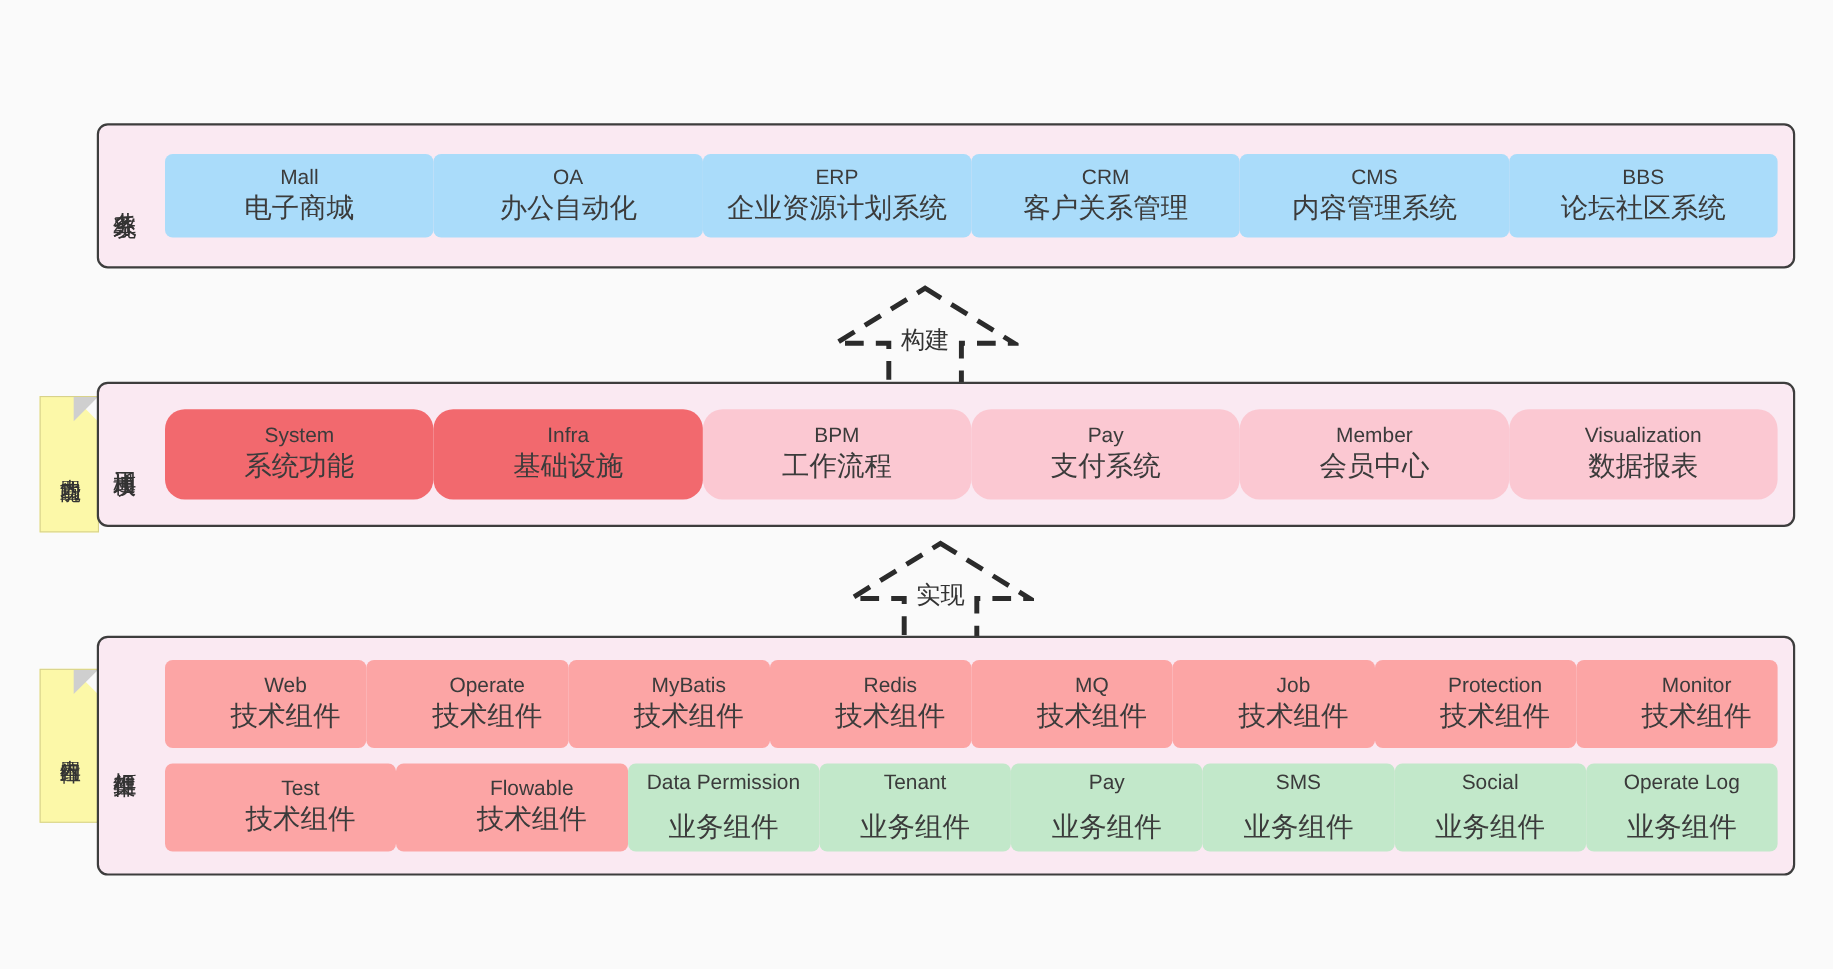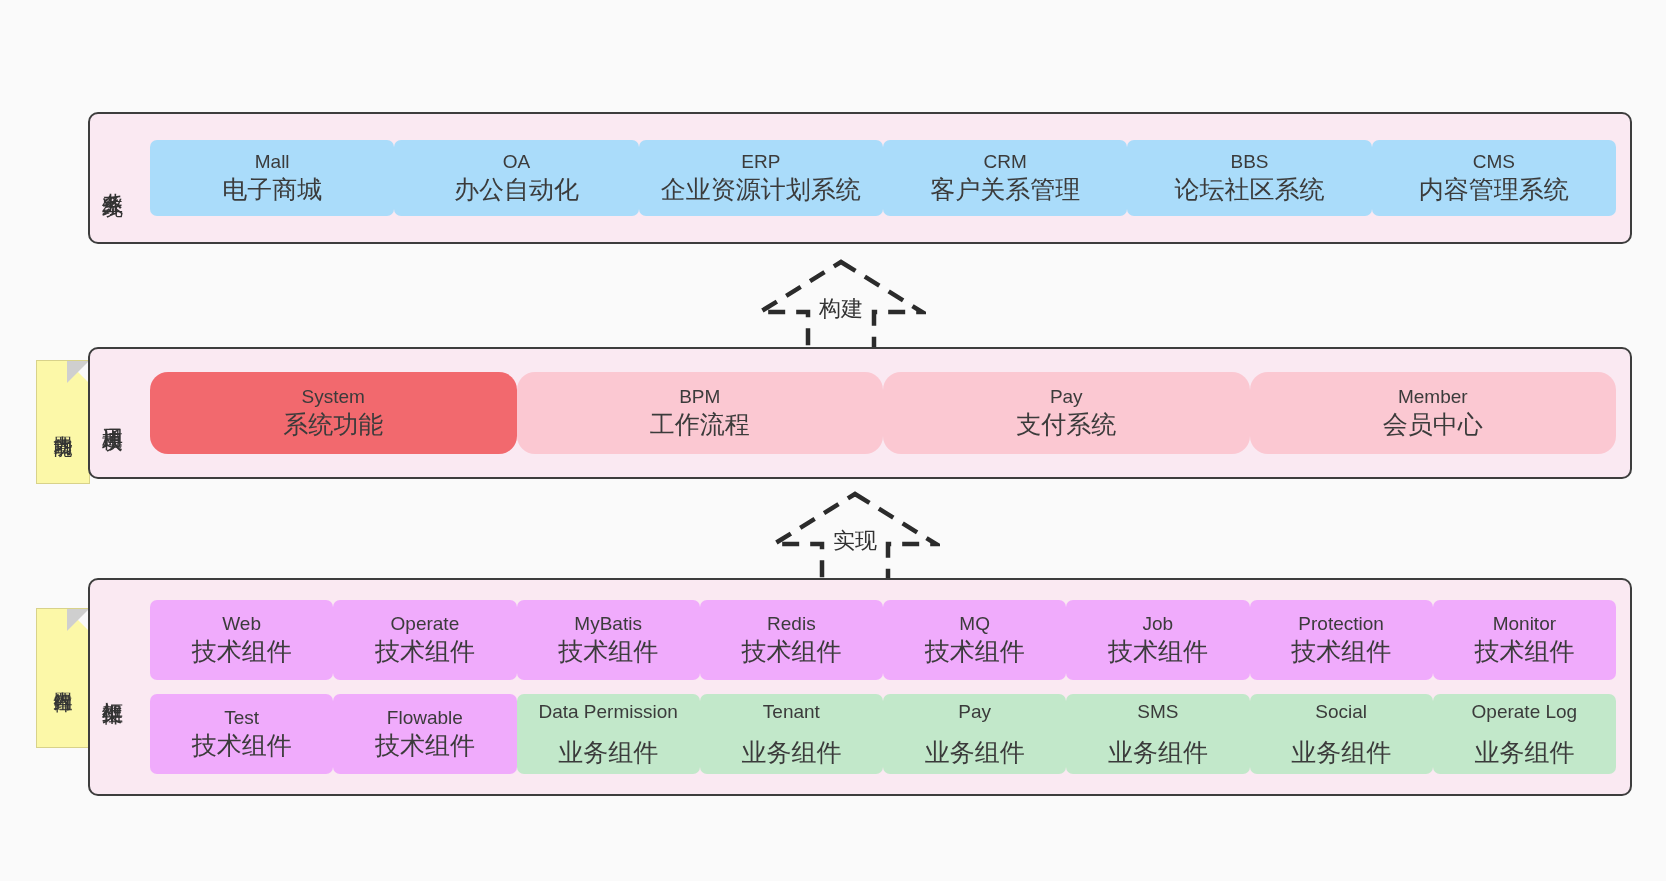--- a/index.html
+++ b/index.html
@@ -76,21 +76,21 @@
   
   #panel-common { left: 88px; top: 347px; width: 1544px; height: 132px; }
   #panel-common .card { height: 82px; border-radius: 18px; }
   .card.red   { background: #f2696e; }
   .card.pink  { background: #fbc8d2; }
 
   
   #panel-framework { left: 88px; top: 578px; width: 1544px; height: 218px; }
   #panel-framework .layer-body { gap: 14px; padding: 12px 14px; }
   #panel-framework .card { height: 80px; }
-  .card.green      { background: #f0abfc; }
+  .card.green      { background: #fca5a5; padding-left: 40px; }
   .card.lightgreen { background: #c2e8ca; justify-content: space-between; }
 
   
   .note {
     position: absolute;
     width: 54px;
     background: #fcf8a8;
     border: 1px solid #d8d28a;
     display: flex;
     align-items: center;
@@ -159,26 +159,26 @@
         </div>
         <div class="card">
           <span class="t-en">ERP</span>
           <span class="t-cn">企业资源计划系统</span>
         </div>
         <div class="card">
           <span class="t-en">CRM</span>
           <span class="t-cn">客户关系管理</span>
         </div>
         <div class="card">
+          <span class="t-en">CMS</span>
+          <span class="t-cn">内容管理系统</span>
+        </div>
+        <div class="card">
           <span class="t-en">BBS</span>
           <span class="t-cn">论坛社区系统</span>
-        </div>
-        <div class="card">
-          <span class="t-en">CMS</span>
-          <span class="t-cn">内容管理系统</span>
         </div>
       </div>
     </div>
   </div>
 
   <div class="arrow" id="arrow-build">
     <svg width="170" height="94" viewBox="0 0 170 94">
       <path d="M 85 4 L 166 54 L 118 54 L 118 92 L 52 92 L 52 54 L 4 54 Z" fill="none" stroke="#2b2b2b" stroke-width="4.5" stroke-dasharray="17 11" stroke-linejoin="miter"></path>
     </svg>
     <div class="arrow-label">构建</div>
@@ -189,31 +189,39 @@
   </div>
 
   <div class="layer-panel" id="panel-common">
     <div class="layer-title">通用模块</div>
     <div class="layer-body">
       <div class="card-row">
         <div class="card red">
           <span class="t-en">System</span>
           <span class="t-cn">系统功能</span>
         </div>
+        <div class="card red">
+          <span class="t-en">Infra</span>
+          <span class="t-cn">基础设施</span>
+        </div>
         <div class="card pink">
           <span class="t-en">BPM</span>
           <span class="t-cn">工作流程</span>
         </div>
         <div class="card pink">
           <span class="t-en">Pay</span>
           <span class="t-cn">支付系统</span>
         </div>
         <div class="card pink">
           <span class="t-en">Member</span>
           <span class="t-cn">会员中心</span>
+        </div>
+        <div class="card pink">
+          <span class="t-en">Visualization</span>
+          <span class="t-cn">数据报表</span>
         </div>
       </div>
     </div>
   </div>
 
   <div class="arrow" id="arrow-impl">
     <svg width="170" height="94" viewBox="0 0 170 94">
       <path d="M 85 4 L 166 54 L 118 54 L 118 92 L 52 92 L 52 54 L 4 54 Z" fill="none" stroke="#2b2b2b" stroke-width="4.5" stroke-dasharray="17 11" stroke-linejoin="miter"></path>
     </svg>
     <div class="arrow-label">实现</div>

